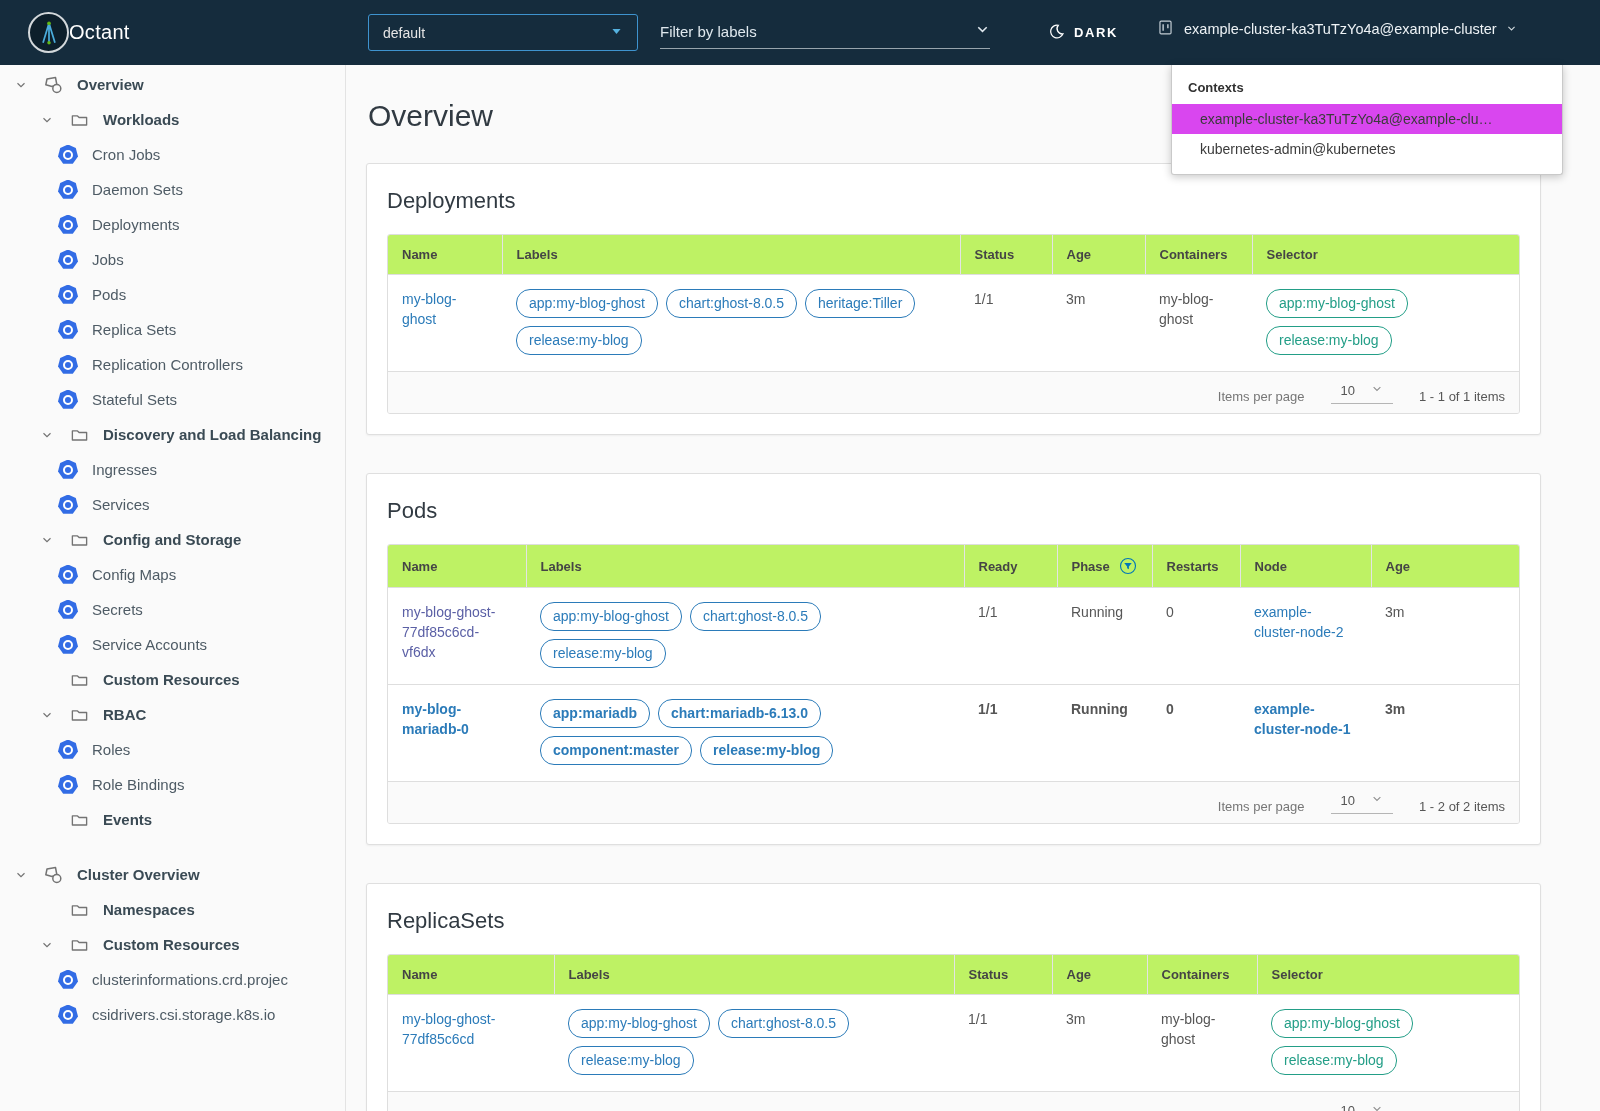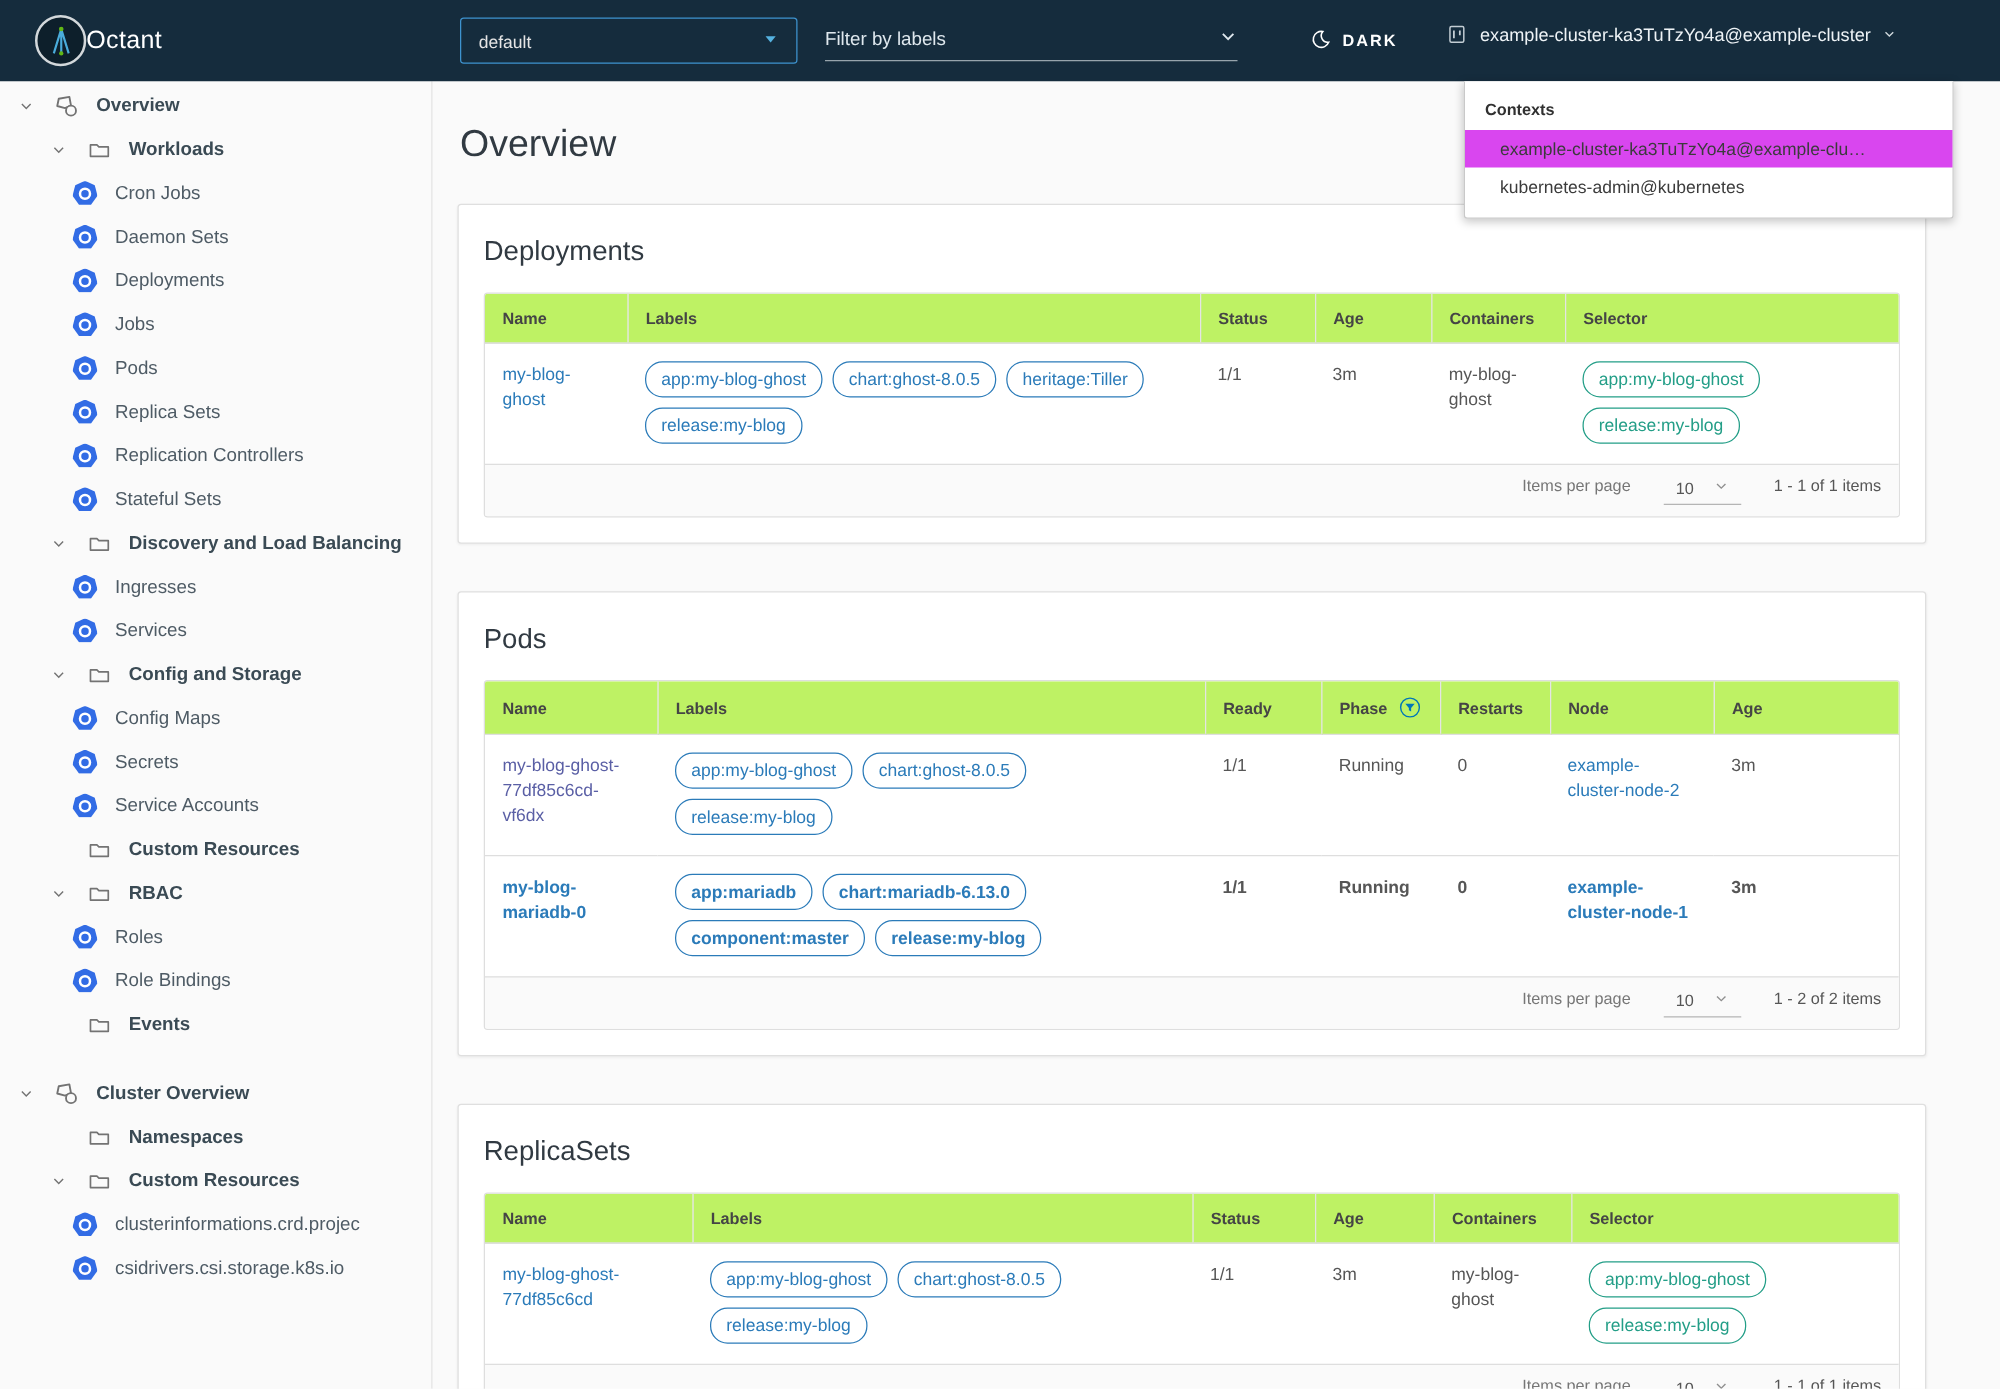--- a/index.html
+++ b/index.html
@@ -81,21 +81,21 @@
 
   .tlink { color:#2b7bb9; text-decoration:none; cursor:pointer; }
   .tlink.visited { color:#5a5fa5; }
 
   .pill { display:inline-block; border-radius:14px; padding:3px 12px 4px; font-size:14px;
     line-height:20px; margin:0 8px 8px 0; white-space:nowrap; cursor:pointer; }
   .pill.blue { color:#2b7bb9; border:1px solid #2b7bb9; }
   .pill.teal { color:#239e87; border:1px solid #239e87; }
 
   .tfoot { background:#fafafa; border-top:1px solid #dedede; padding:9px 14px; display:flex;
-    justify-content:flex-end; align-items:flex-start; font-size:13px; color:#767676; gap:26px; }
+    justify-content:flex-end; align-items:flex-end; font-size:13px; color:#767676; gap:26px; }
   .psize { display:inline-flex; align-items:center; gap:16px; border-bottom:1px solid #b5b5b5;
     padding:2px 10px 5px; color:#565656; cursor:pointer; }
   .range { color:#565656; }
 </style>
 </head>
 <body>
 
 <header class="topbar">
   <div class="brand">
     <div class="logo">

